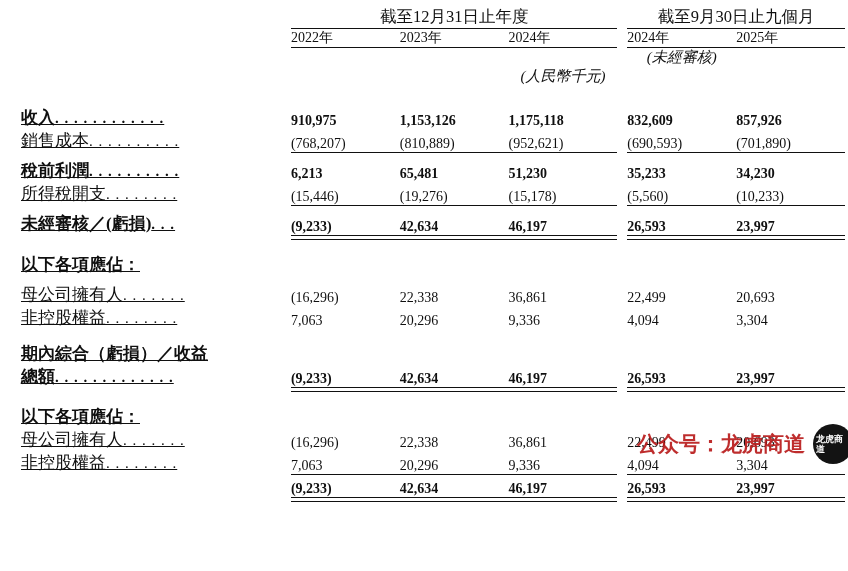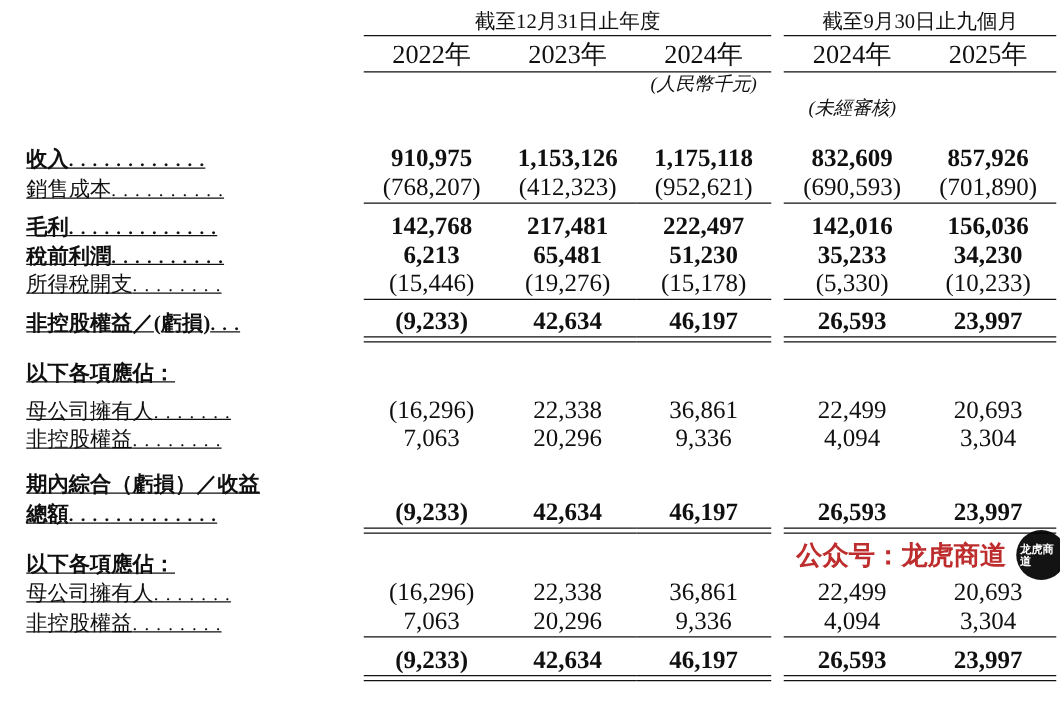--- a/index.html
+++ b/index.html
@@ -49,22 +49,21 @@
     height: 1px;
     padding: 0;
   }
   .rule {
     border-top: 1.3px solid #111;
     height: 0;
     font-size: 0;
     line-height: 0;
   }
   .yr-head {
-    text-align: center;
-    font-size: 21px;
+    font-size: 14px;
     font-weight: bold;
     padding: 4px 0 4px 0;
     white-space: nowrap;
   }
   .sub-note {
     text-align: center;
     font-size: 15px;
     font-style: italic;
     padding-top: 2px;
     white-space: nowrap;
@@ -85,22 +84,22 @@
     letter-spacing: 0px;
     text-decoration: underline;
   }
   .lbl.b { font-weight: bold; }
   .dots {
     color: #111;
     letter-spacing: 1px;
     font-size: 15px;
   }
   .num {
-    text-align: center;
-    font-size: 20px;
+    text-align: left;
+    font-size: 14px;
     white-space: nowrap;
     padding: 1px 2px 1px 0;
   }
   .num.b { font-weight: bold; }
 
   .sp-sm td { height: 7px; }
   .sp-md td { height: 13px; }
   .sp-lg td { height: 20px; }
   .dblline td.dl {
     border-top: 1.2px solid #111;
@@ -197,112 +196,103 @@
       <td></td>
       <td colspan="2">
             <div class="rule"></div>
           </td>
     </tr>
 
     <tr>
       <td></td>
       <td></td>
       <td></td>
+      <td></td>
+      <td></td>
+      <td class="sub-note2">(未經審核)</td>
+      <td></td>
+    </tr>
+
+    <tr>
+      <td></td>
+      <td></td>
+      <td></td>
       <td class="sub-note">(人民幣千元)</td>
       <td></td>
       <td></td>
-      <td></td>
-    </tr>
-
-    <tr>
-      <td></td>
-      <td></td>
-      <td></td>
-      <td></td>
-      <td></td>
-      <td class="sub-note2">(未經審核)</td>
       <td></td>
     </tr>
 
     <tr class="sp-lg">
           <td colspan="7"></td>
         </tr>
 
     <tr>
       <td class="lbl b"><span>收入</span><span class="dots">. . . . . . . . . . . .</span></td>
       <td class="num b">910,975</td>
       <td class="num b">1,153,126</td>
       <td class="num b">1,175,118</td>
       <td></td>
       <td class="num b">832,609</td>
       <td class="num b">857,926</td>
     </tr>
 
     <tr>
       <td class="lbl"><span>銷售成本</span><span class="dots">. . . . . . . . . .</span></td>
       <td class="num">(768,207)</td>
-      <td class="num">(412,323)</td>
+      <td class="num">(810,889)</td>
       <td class="num">(952,621)</td>
       <td></td>
       <td class="num">(690,593)</td>
       <td class="num">(701,890)</td>
     </tr>
 
     <tr class="sp-sm underrule">
       <td></td>
       <td class="ur"></td>
       <td class="ur"></td>
       <td class="ur"></td>
       <td></td>
       <td class="ur"></td>
       <td class="ur"></td>
     </tr>
 
-    <tr>
-      <td class="lbl b"><span>毛利</span><span class="dots">. . . . . . . . . . . . .</span></td>
-      <td class="num b">142,768</td>
-      <td class="num b">217,481</td>
-      <td class="num b">222,497</td>
-      <td></td>
-      <td class="num b">142,016</td>
-      <td class="num b">156,036</td>
-    </tr>
 
     <tr>
       <td class="lbl b"><span>稅前利潤</span><span class="dots">. . . . . . . . . .</span></td>
       <td class="num b">6,213</td>
       <td class="num b">65,481</td>
       <td class="num b">51,230</td>
       <td></td>
       <td class="num b">35,233</td>
       <td class="num b">34,230</td>
     </tr>
 
     <tr>
       <td class="lbl"><span>所得稅開支</span><span class="dots">. . . . . . . .</span></td>
       <td class="num">(15,446)</td>
       <td class="num">(19,276)</td>
       <td class="num">(15,178)</td>
       <td></td>
-      <td class="num">(5,330)</td>
+      <td class="num">(5,560)</td>
       <td class="num">(10,233)</td>
     </tr>
 
     <tr class="sp-sm underrule">
       <td></td>
       <td class="ur"></td>
       <td class="ur"></td>
       <td class="ur"></td>
       <td></td>
       <td class="ur"></td>
       <td class="ur"></td>
     </tr>
 
     <tr>
-      <td class="lbl b"><span>非控股權益／(虧損)</span><span class="dots">. . .</span></td>
+      <td class="lbl b"><span>未經審核／(虧損)</span><span class="dots">. . .</span></td>
       <td class="num b">(9,233)</td>
       <td class="num b">42,634</td>
       <td class="num b">46,197</td>
       <td></td>
       <td class="num b">26,593</td>
       <td class="num b">23,997</td>
     </tr>
 
     <tr class="dblline">
       <td></td>

